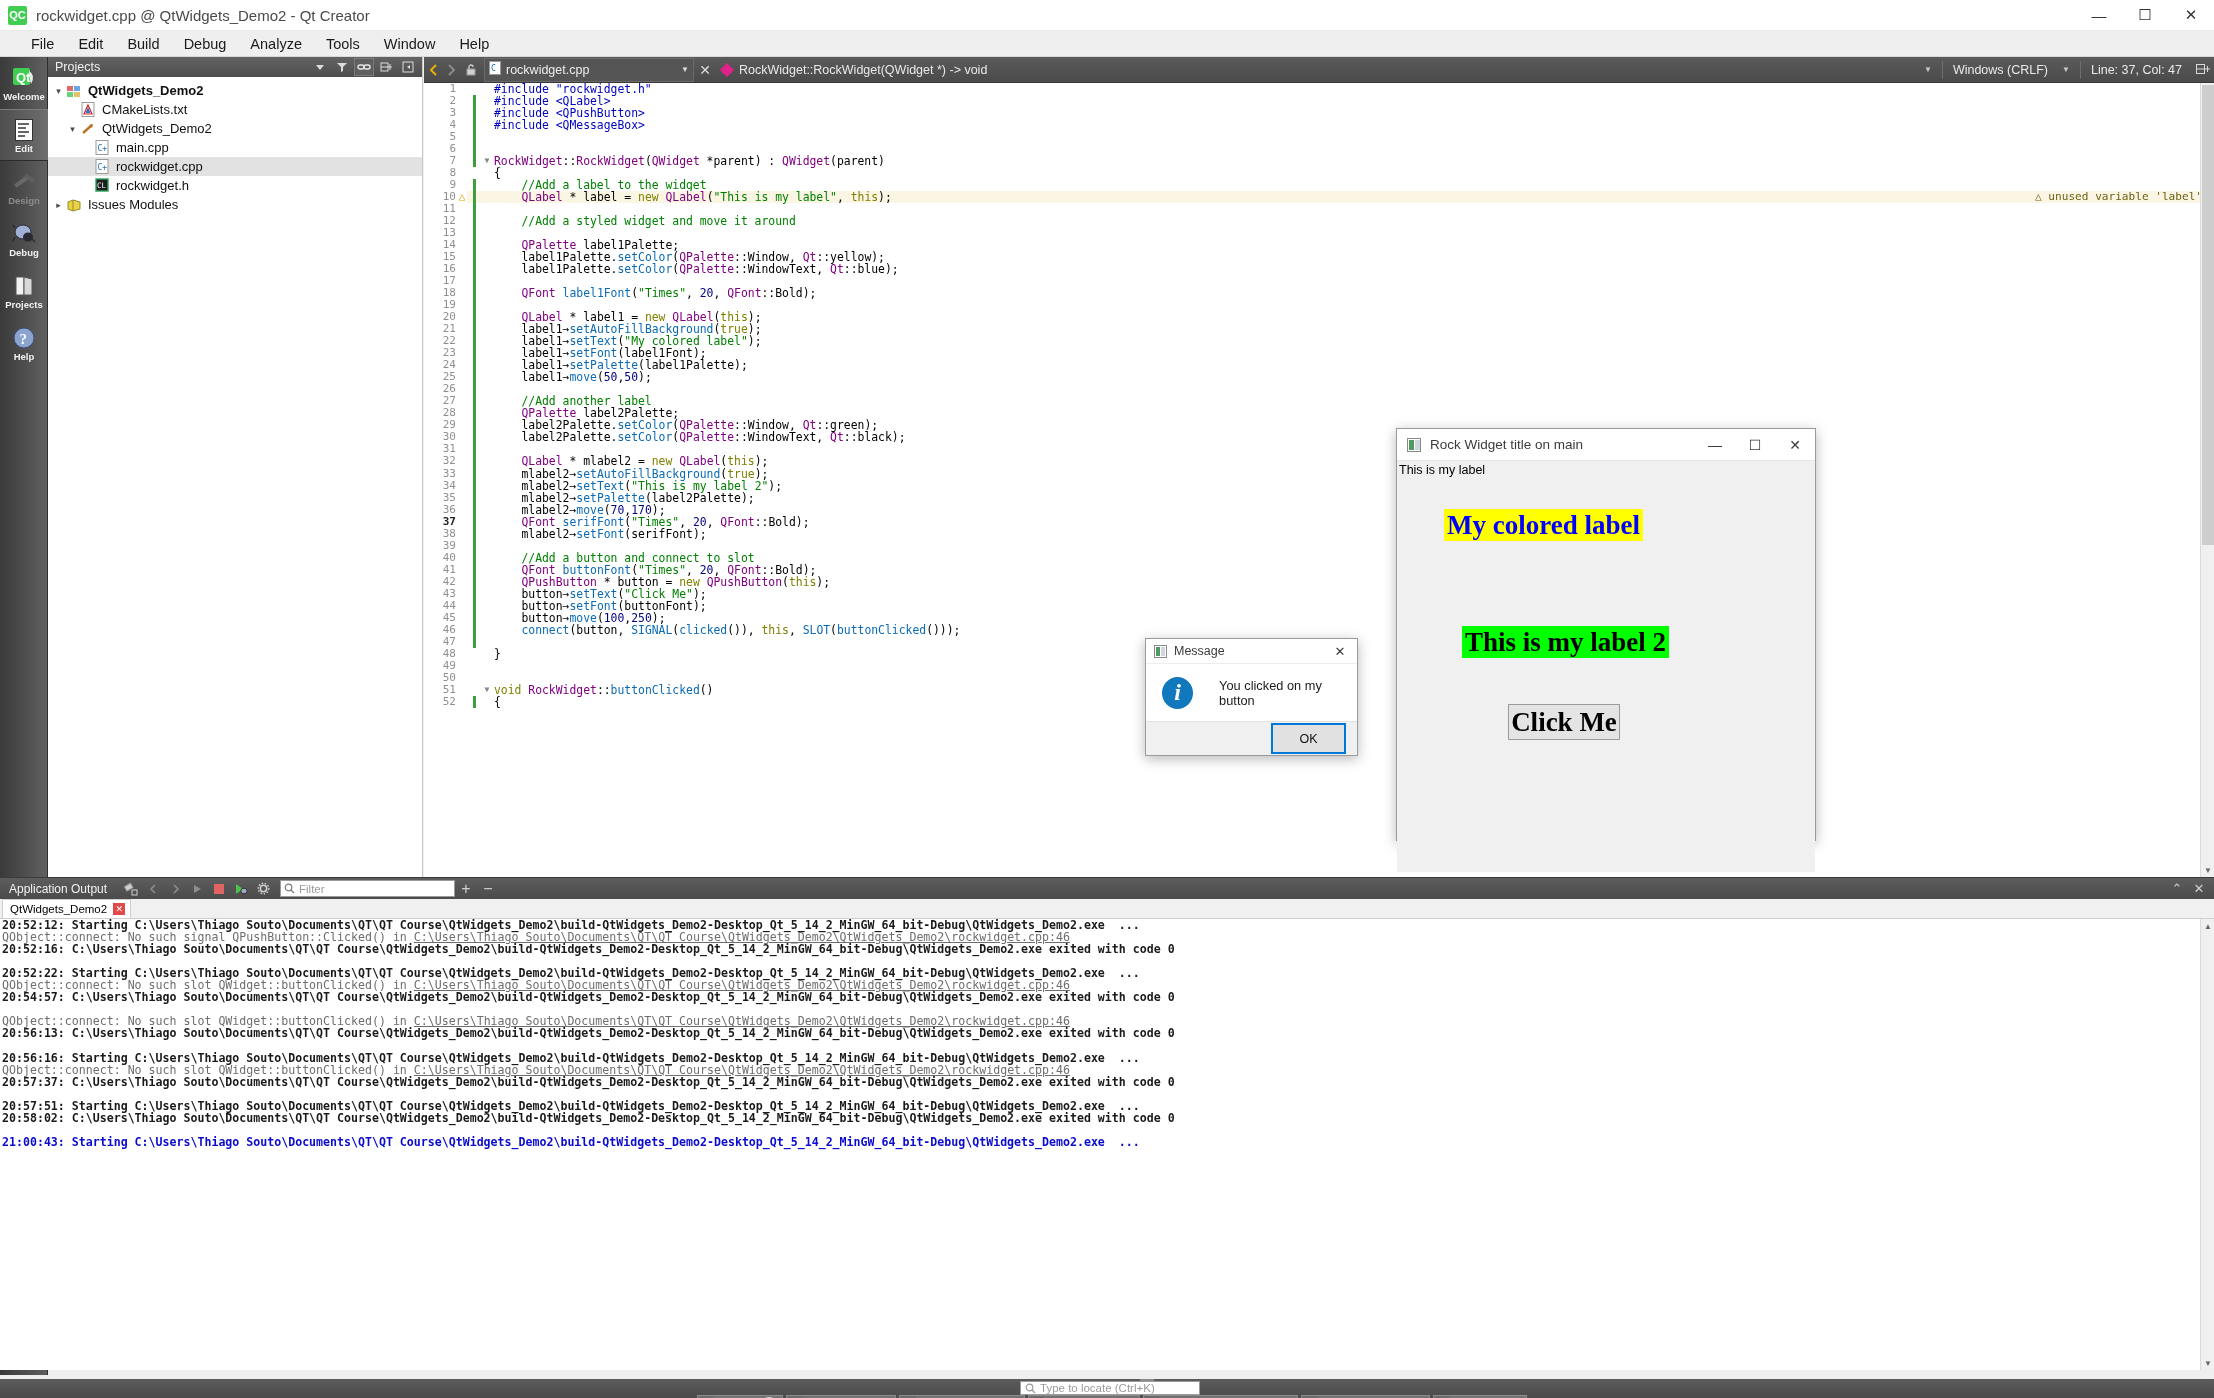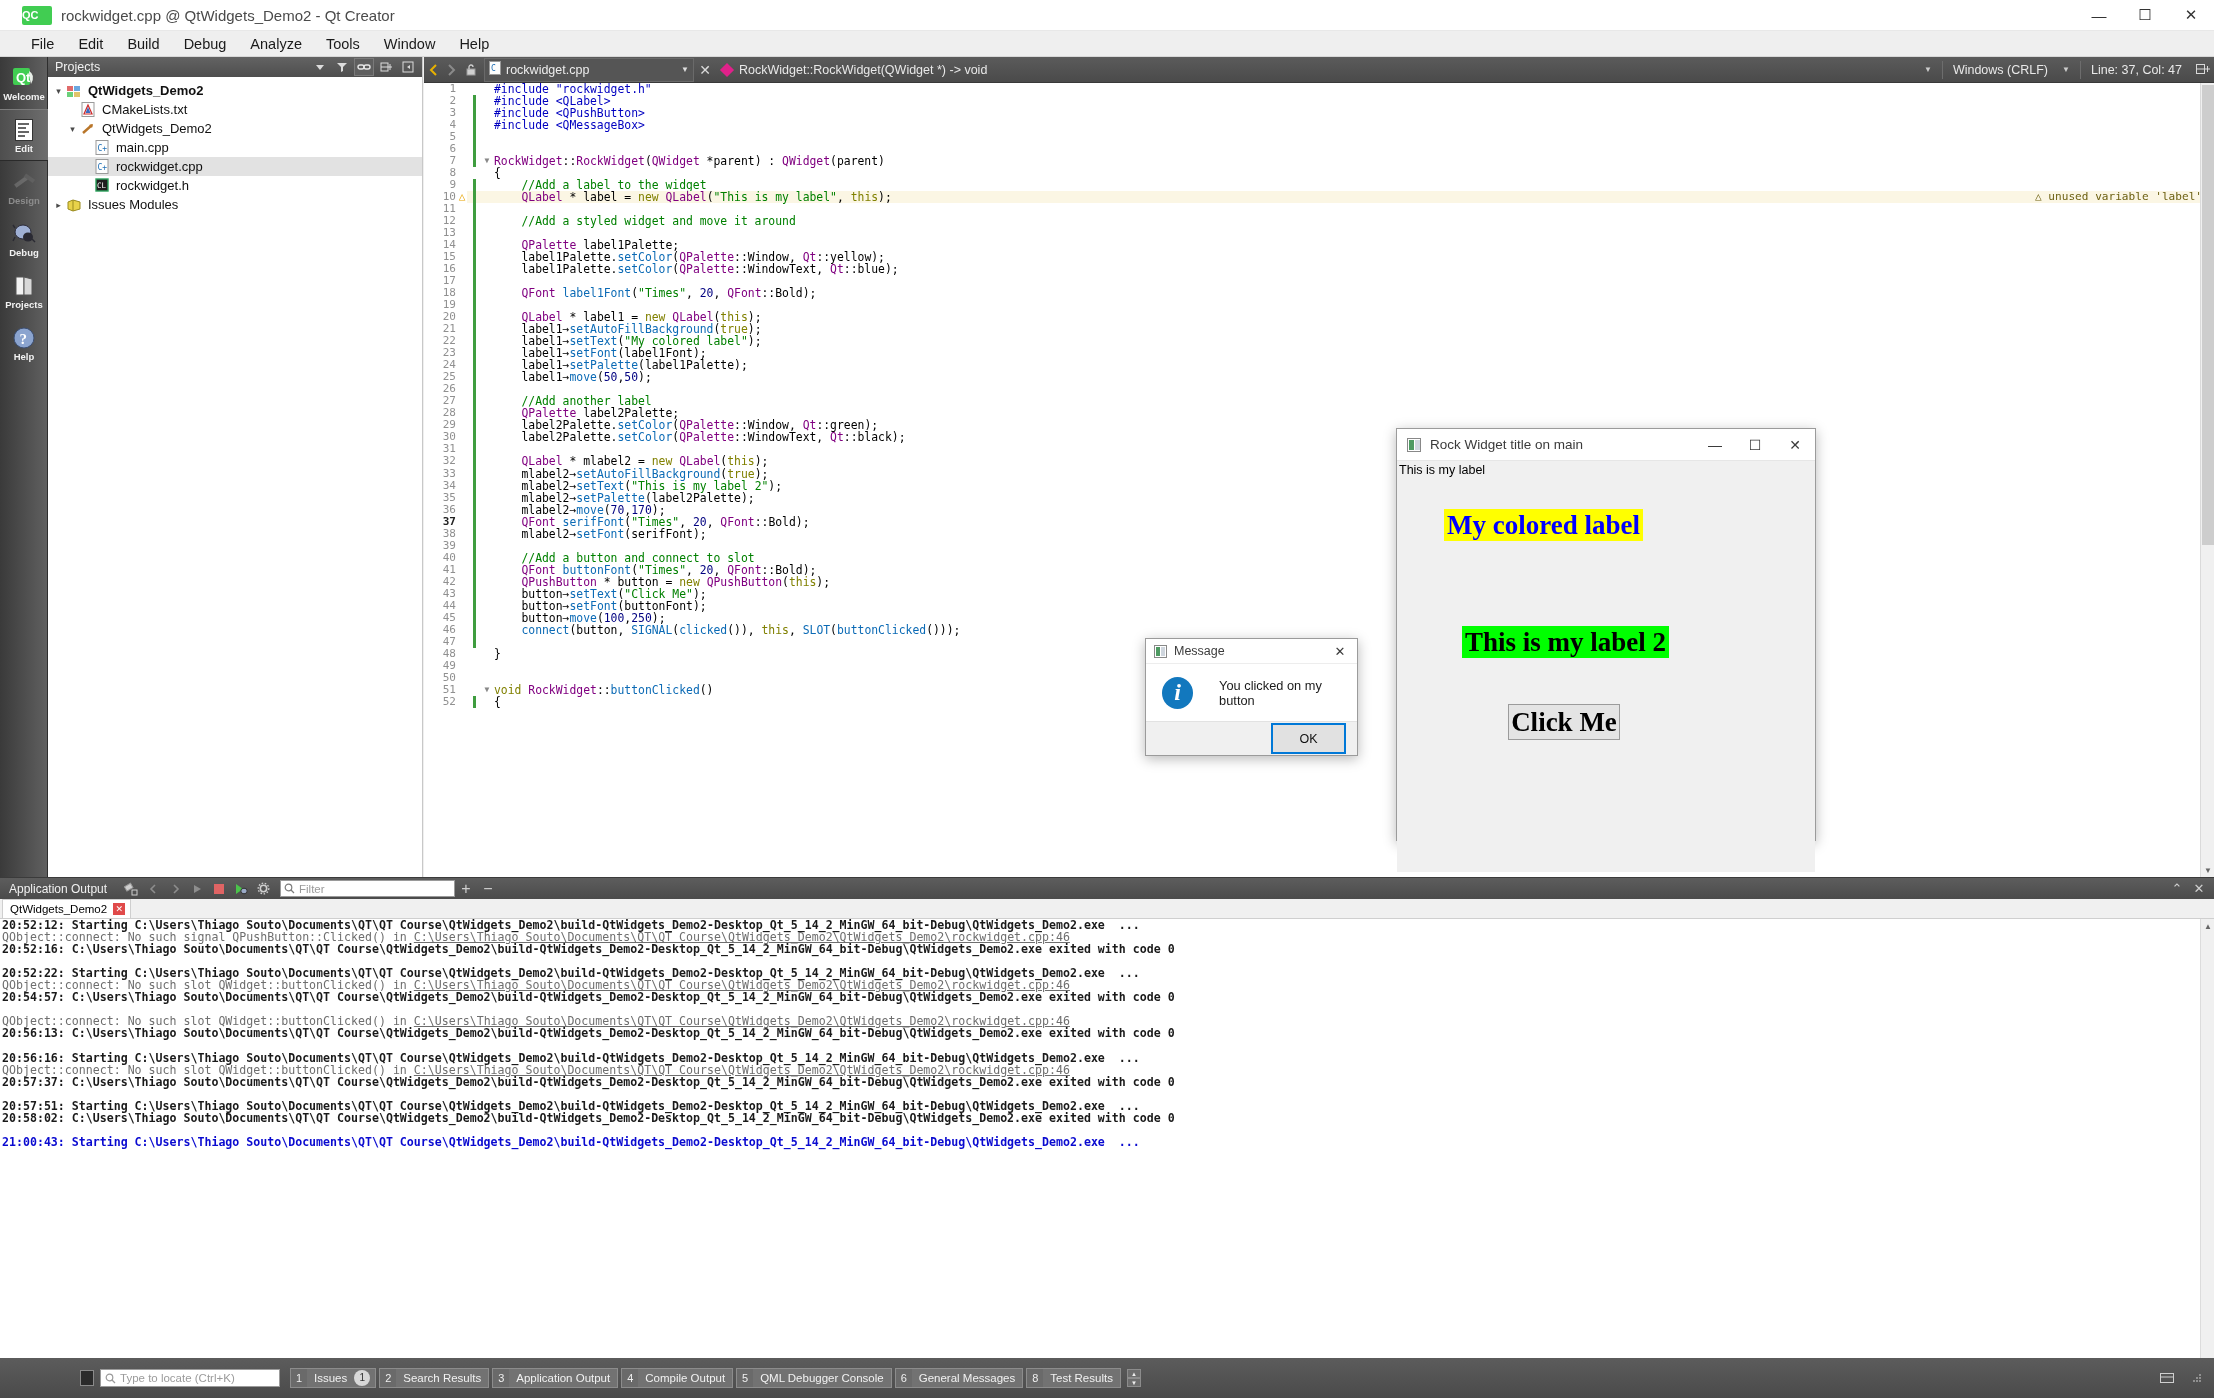--- a/index.html
+++ b/index.html
@@ -12,23 +12,23 @@
   }
   .app { position:relative; width:2214px; height:1398px; background:#efefef; }
 
   
   .titlebar {
     position:absolute; left:0; top:0; width:2214px; height:31px;
     background:#ffffff; display:flex; align-items:center;
     border-bottom:1px solid #e8e8e8;
   }
   .tb-logo {
-    width:30px; height:19px; margin-left:22px; margin-right:9px;
+    width:19px; height:19px; margin-left:8px; margin-right:9px;
     background:#41cd52; border-radius:2px; position:relative;
-    color:#fff; font-size:11px; font-weight:bold; line-height:19px; 
+    color:#fff; font-size:11px; font-weight:bold; line-height:19px; text-align:center;
   }
   .tb-title { font-size:15px; color:#4a4a4a; }
   .tb-btns { margin-left:auto; display:flex; height:31px; }
   .tb-btn { width:46px; height:31px; display:flex; align-items:center; justify-content:center;
             font-size:15px; color:#333; }
 
   
   .menubar {
     position:absolute; left:0; top:31px; width:2214px; height:26px;
     background:#efefef; display:flex; align-items:center; padding-left:19px;
@@ -145,22 +145,22 @@
              font-family:"DejaVu Sans Mono", monospace; font-size:11.6px; padding-left:2px; }
   .oline { height:12.05px; line-height:12.05px; white-space:pre; }
   .o-bold { font-weight:bold; color:#1a1a1a; }
   .o-grey { color:#6e6e6e; }
   .o-link { color:#6e6e6e; text-decoration:underline; }
   .o-blue { color:#0a0ad0; font-weight:bold; }
   .outscroll { position:absolute; right:0; top:42px; width:14px; bottom:0; background:#f0f0f0;
                border-left:1px solid #dcdcdc; }
 
   
-  .statusbar { position:absolute; left:0; bottom:0; right:0; height:40px;
-               background:linear-gradient(to bottom,#5c5c5c,#4a4a4a); display:flex; align-items:center; }
+  .statusbar { position:absolute; left:0; bottom:0; right:0; height:19px;
+               background:linear-gradient(to bottom,#5c5c5c,#4a4a4a); display:flex; align-items:center;flex-direction:column; }
   .sb-sq { width:14px; height:16px; background:#2b2b2b; border:1px solid #8a8a8a; margin-left:80px; }
   .locatebox { width:180px; height:18px; background:#fff; border:1px solid #9b9b9b; display:flex;
                align-items:center; padding-left:4px; margin-left:6px; }
   .locatebox .ltxt { font-size:11.5px; color:#9b9b9b; margin-left:4px; }
   .sbtabs { display:flex; align-items:center; margin-left:10px; gap:3px; }
   .sbtab { display:flex; align-items:center; height:20px; background:#727272; border:1px solid #8c8c8c; }
   .sbnum { width:16px; text-align:center; font-size:11px; color:#efefef; background:#6a6a6a; height:18px;
            line-height:18px; }
   .sblbl { font-size:11.5px; color:#f2f2f2; padding:0 7px; }
   .sbbadge { width:16px; height:16px; border-radius:50%; background:#d8d8d8; color:#333; font-size:10px;

